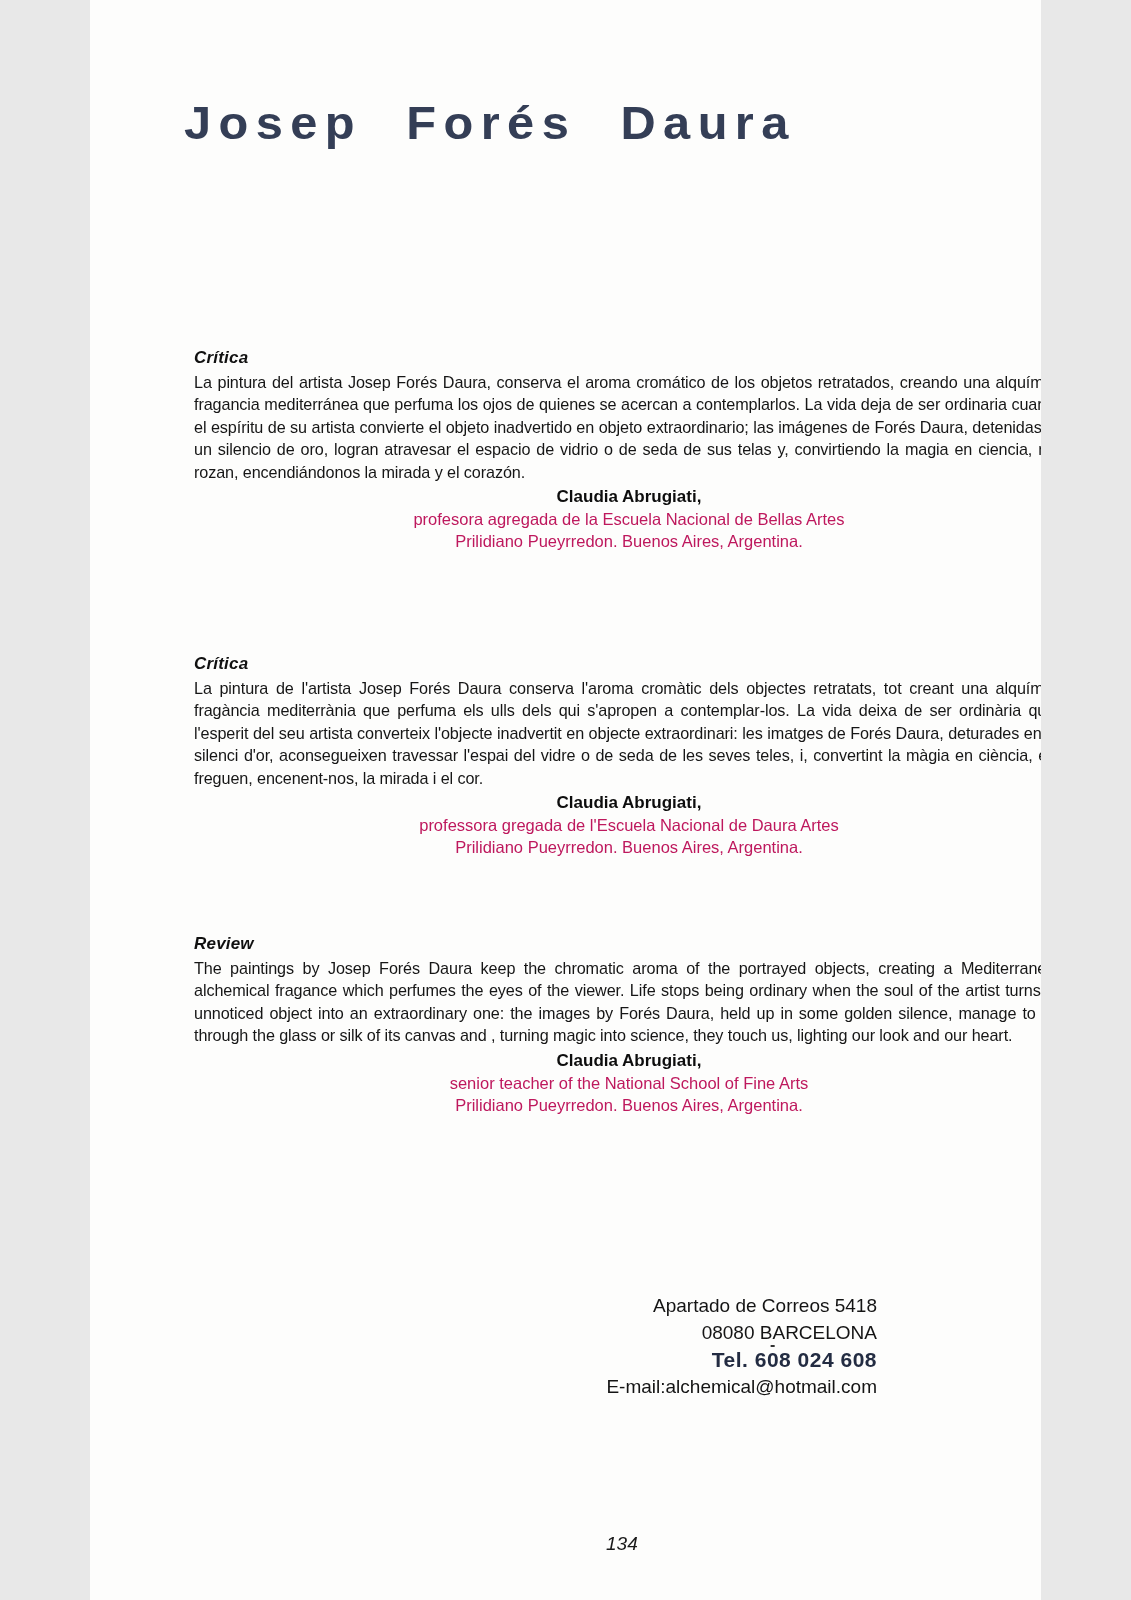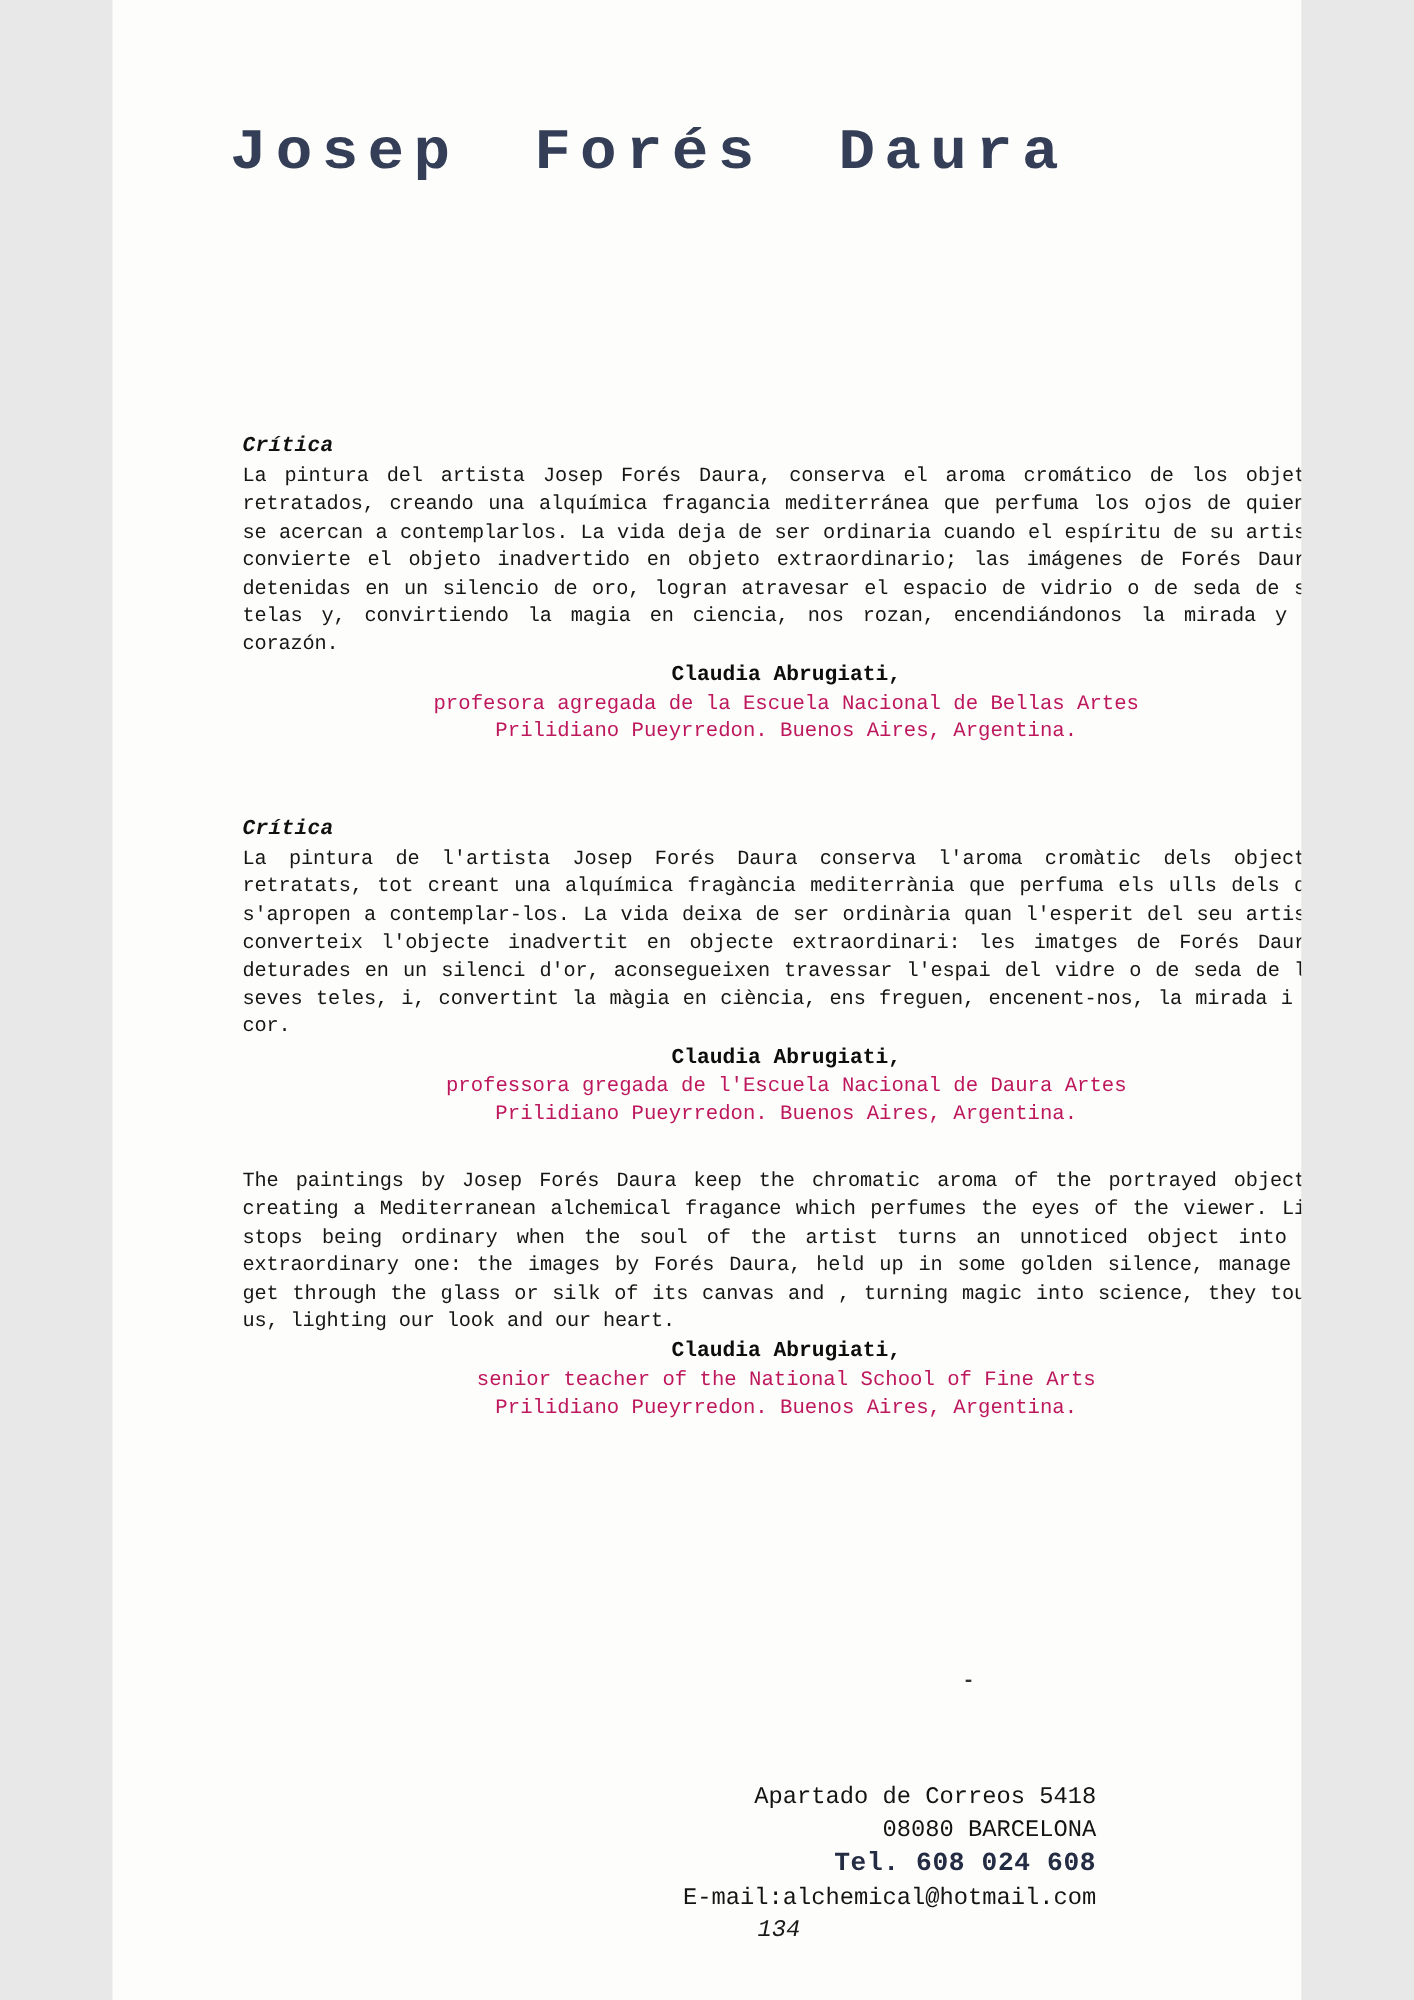--- a/index.html
+++ b/index.html
@@ -7,21 +7,21 @@
     padding: 0;
     background: #e8e8e8;
   }
   .page {
     position: relative;
     width: 951px;
     height: 1600px;
     margin: 0 auto;
     background: #fdfdfc;
     overflow: hidden;
-    font-family: Liberation Mono, monospace;
+    font-family: Liberation Sans, sans-serif;
     color: #1c1c1c;
   }
   .title {
     position: absolute;
     left: 94px;
     top: 96px;
     font-size: 46px;
     font-weight: 800;
     letter-spacing: 7px;
     word-spacing: 22px;
@@ -63,21 +63,21 @@
     font-size: 17px;
     color: #0d0d0d;
   }
   .signature-line {
     font-size: 16.5px;
     color: #be185d;
   }
   .contact {
     position: absolute;
     right: 164px;
-    top: 1424px;
+    top: 1292px;
     text-align: right;
     line-height: 27px;
   }
   .contact-line { font-size: 19px; color: #141414; }
   .contact-tel {
     font-size: 21px;
     font-weight: 800;
     color: #232c42;
     letter-spacing: 0.5px;
   }
@@ -127,20 +127,21 @@
     <div class="section-heading">Crítica</div>
     <div class="section-body">La pintura de l'artista Josep Forés Daura conserva l'aroma cromàtic dels objectes retratats, tot creant una alquímica fragància mediterrània que perfuma els ulls dels qui s'apropen a contemplar-los. La vida deixa de ser ordinària quan l'esperit del seu artista converteix l'objecte inadvertit en objecte extraordinari: les imatges de Forés Daura, deturades en un silenci d'or, aconsegueixen travessar l'espai del vidre o de seda de les seves teles, i, convertint la màgia en ciència, ens freguen, encenent-nos, la mirada i el cor.</div>
     <div class="signature">
       <div class="signature-name">Claudia Abrugiati,</div>
       <div class="signature-line">professora gregada de l'Escuela Nacional de Daura Artes</div>
       <div class="signature-line">Prilidiano Pueyrredon. Buenos Aires, Argentina.</div>
     </div>
   </div>
 
   <div class="section section-en">
+    <div class="section-heading">Review</div>
     <div class="section-body">The paintings by Josep Forés Daura keep the chromatic aroma of the portrayed objects, creating a Mediterranean alchemical fragance which perfumes the eyes of the viewer.  Life stops being ordinary when the soul of the artist turns an unnoticed object into an extraordinary one: the images by Forés Daura, held up in some golden silence, manage to get through the glass or silk of its canvas and , turning magic into science, they touch us, lighting our look and our heart.</div>
     <div class="signature">
       <div class="signature-name">Claudia Abrugiati,</div>
       <div class="signature-line">senior teacher of the National School of Fine Arts</div>
       <div class="signature-line">Prilidiano Pueyrredon. Buenos Aires, Argentina.</div>
     </div>
   </div>
 
   <div class="contact-dash">-</div>
   <div class="contact">

